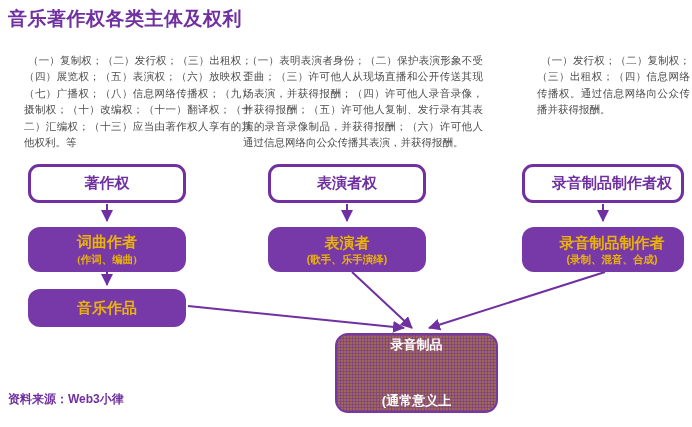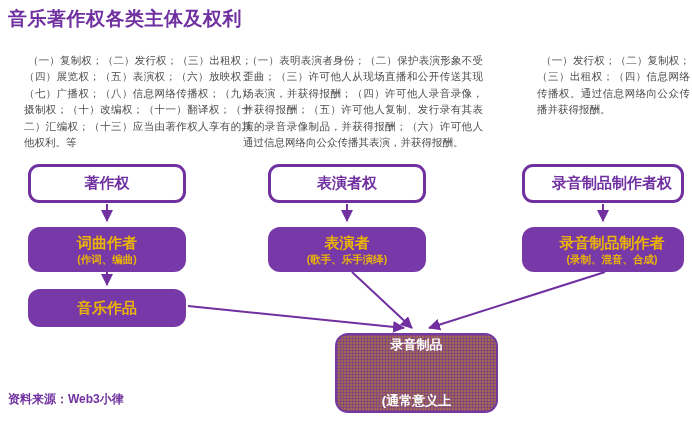--- a/index.html
+++ b/index.html
@@ -28,21 +28,21 @@
     background:#ffffff;border:3px solid #7030A0;border-radius:11px;
     color:#7030A0;font-size:15px;font-weight:bold;
   }
   .filled{
     background:#7839A8;border-radius:12px;color:#eab308;font-weight:bold;
   }
   .filled .main{font-size:15px;line-height:17px;}
   .filled .sub{font-size:10.5px;line-height:13px;margin-top:2px;}
   .r1{top:164px;height:39px;}
   .r2{top:227px;height:45px;}
-  .c1{left:28px;width:158px;}
+  .c1{left:28px;width:158px;font-family:Liberation Serif, serif;}
   .c2{left:268px;width:158px;}
   .c3{left:522px;width:162px;padding-left:18px;}
   .work{left:28px;top:289px;width:158px;height:38px;font-size:15px;}
   .result{
     left:335px;top:333px;width:163px;height:80px;border-radius:13px;
     border:2.5px solid #7438A0;color:#fff;font-weight:bold;font-size:13px;line-height:16.5px;
     background-color:#9E6853;
     background-image:
       repeating-linear-gradient(0deg, rgba(112,48,160,.50) 0 1px, transparent 1px 3px),
       repeating-linear-gradient(90deg, rgba(112,48,160,.50) 0 1px, transparent 1px 3px);

